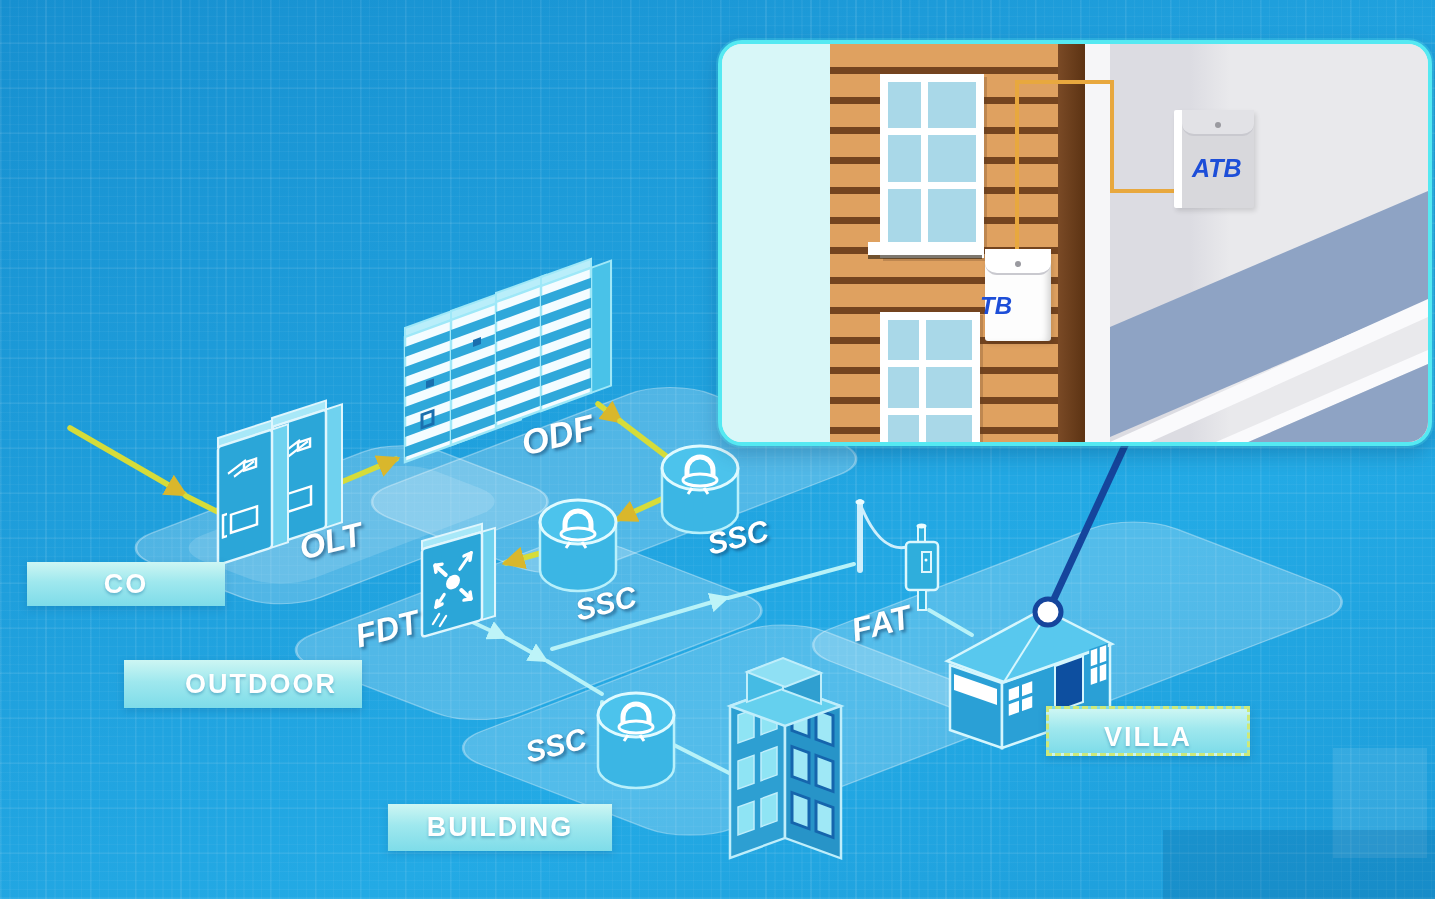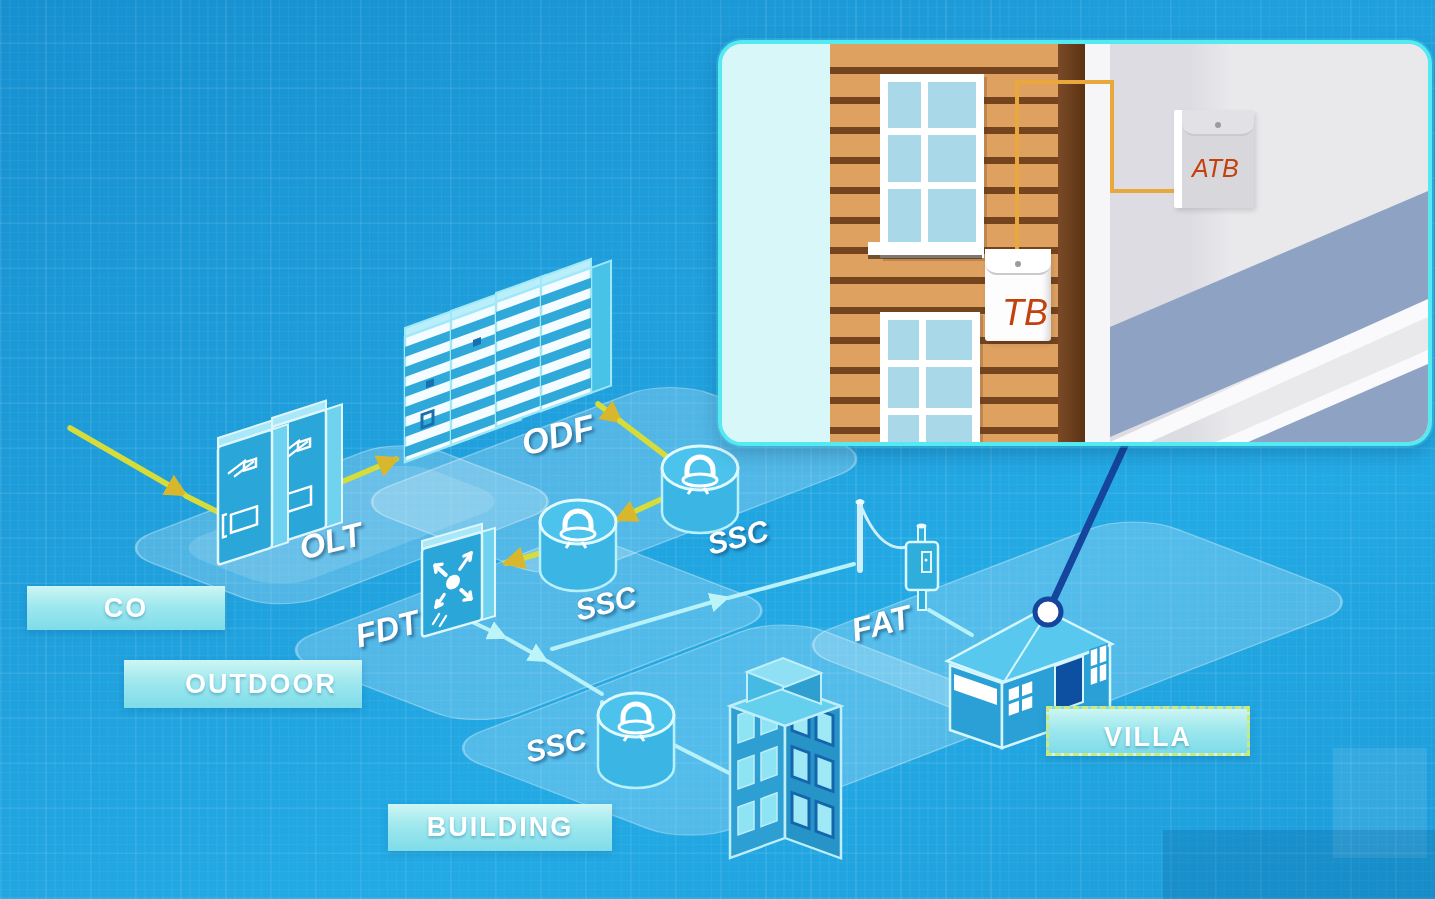--- a/index.html
+++ b/index.html
@@ -49,21 +49,21 @@
   .sill{position:absolute;background:#fff;box-shadow:0 4px 0 rgba(40,30,15,.6);}
   .wallbox{position:absolute;display:flex;flex-direction:column;}
   .tb-box{left:263px;top:205px;width:66px;height:92px;background:#fdfdfd;border-radius:3px;
     box-shadow:inset -7px 0 7px -4px rgba(0,0,0,.18),2px 3px 5px rgba(0,0,0,.12);}
   .atb-box{left:452px;top:66px;width:72px;height:98px;background:#d8d8dc;border-left:8px solid #fff;
     border-radius:2px;box-shadow:2px 3px 5px rgba(0,0,0,.12);}
   .flap{height:24px;border-bottom:2px solid #c9c9cf;border-radius:0 0 12px 12px;position:relative;}
   .tb-box .flap{background:#fff;}
   .atb-box .flap{background:#e2e2e6;}
   .flap .rivet{position:absolute;left:50%;top:12px;width:6px;height:6px;margin-left:-3px;border-radius:50%;background:#9a9aa0;}
-  .box-label{position:absolute;font-weight:normal;font-style:italic;color:#c2410c;white-space:nowrap;}
+  .box-label{position:absolute;font-weight:bold;font-style:italic;color:#1d4ed8;white-space:nowrap;}
   
   .patch{position:absolute;}
 </style>
 </head>
 <body>
 
 <div class="stage">
 
   <svg class="svg-scene" width="1435" height="899" viewBox="0 0 1435 899">
     <defs>
@@ -301,21 +301,21 @@
   </svg>
 
   <div class="node-label" style="left:300px;top:530px;font-size:33px;">OLT</div>
   <div class="node-label" style="left:522px;top:424px;font-size:35px;">ODF</div>
   <div class="node-label" style="left:356px;top:618px;font-size:33px;">FDT</div>
   <div class="node-label" style="left:708px;top:528px;font-size:30px;">SSC</div>
   <div class="node-label" style="left:576px;top:594px;font-size:30px;">SSC</div>
   <div class="node-label" style="left:526px;top:736px;font-size:30px;">SSC</div>
   <div class="node-label" style="left:852px;top:612px;font-size:33px;">FAT</div>
 
-  <div class="zone-box" style="left:27px;top:562px;width:198px;height:44px;margin-top:24px;">
+  <div class="zone-box" style="left:27px;top:562px;width:198px;height:44px;">
     <span>CO</span>
   </div>
   <div class="zone-box" style="left:124px;top:660px;width:202px;height:48px;padding-left:36px;">
     <span>OUTDOOR</span>
   </div>
   <div class="zone-box" style="left:388px;top:804px;width:224px;height:47px;">
     <span>BUILDING</span>
   </div>
   <div class="zone-box dashed" style="left:1046px;top:706px;width:198px;height:44px;align-items:flex-end;">
     <span>VILLA</span>
@@ -347,21 +347,21 @@
       <polygon points="388,444 706,306 706,320 388,458" fill="#fafafc"></polygon>
       <polygon points="388,458 706,320 706,398 388,398" fill="#8ea3c4"></polygon>
       <path d="M295,205 V38 H390 V147 H457" fill="none" stroke="#e8a83e" stroke-width="4"></path>
     </svg>
 
     <div class="wallbox tb-box">
       <div class="flap">
           <div class="rivet"></div>
         </div>
     </div>
-    <div class="box-label" style="left:280px;top:248px;font-size:36px;">TB</div>
+    <div class="box-label" style="left:258px;top:248px;font-size:24px;">TB</div>
 
     <div class="wallbox atb-box">
       <div class="flap">
           <div class="rivet"></div>
         </div>
     </div>
     <div class="box-label" style="left:470px;top:110px;font-size:25px;">ATB</div>
   </div>
 
   <div class="patch" style="left:1333px;top:748px;width:94px;height:110px;background:rgba(255,255,255,0.10);"></div>

